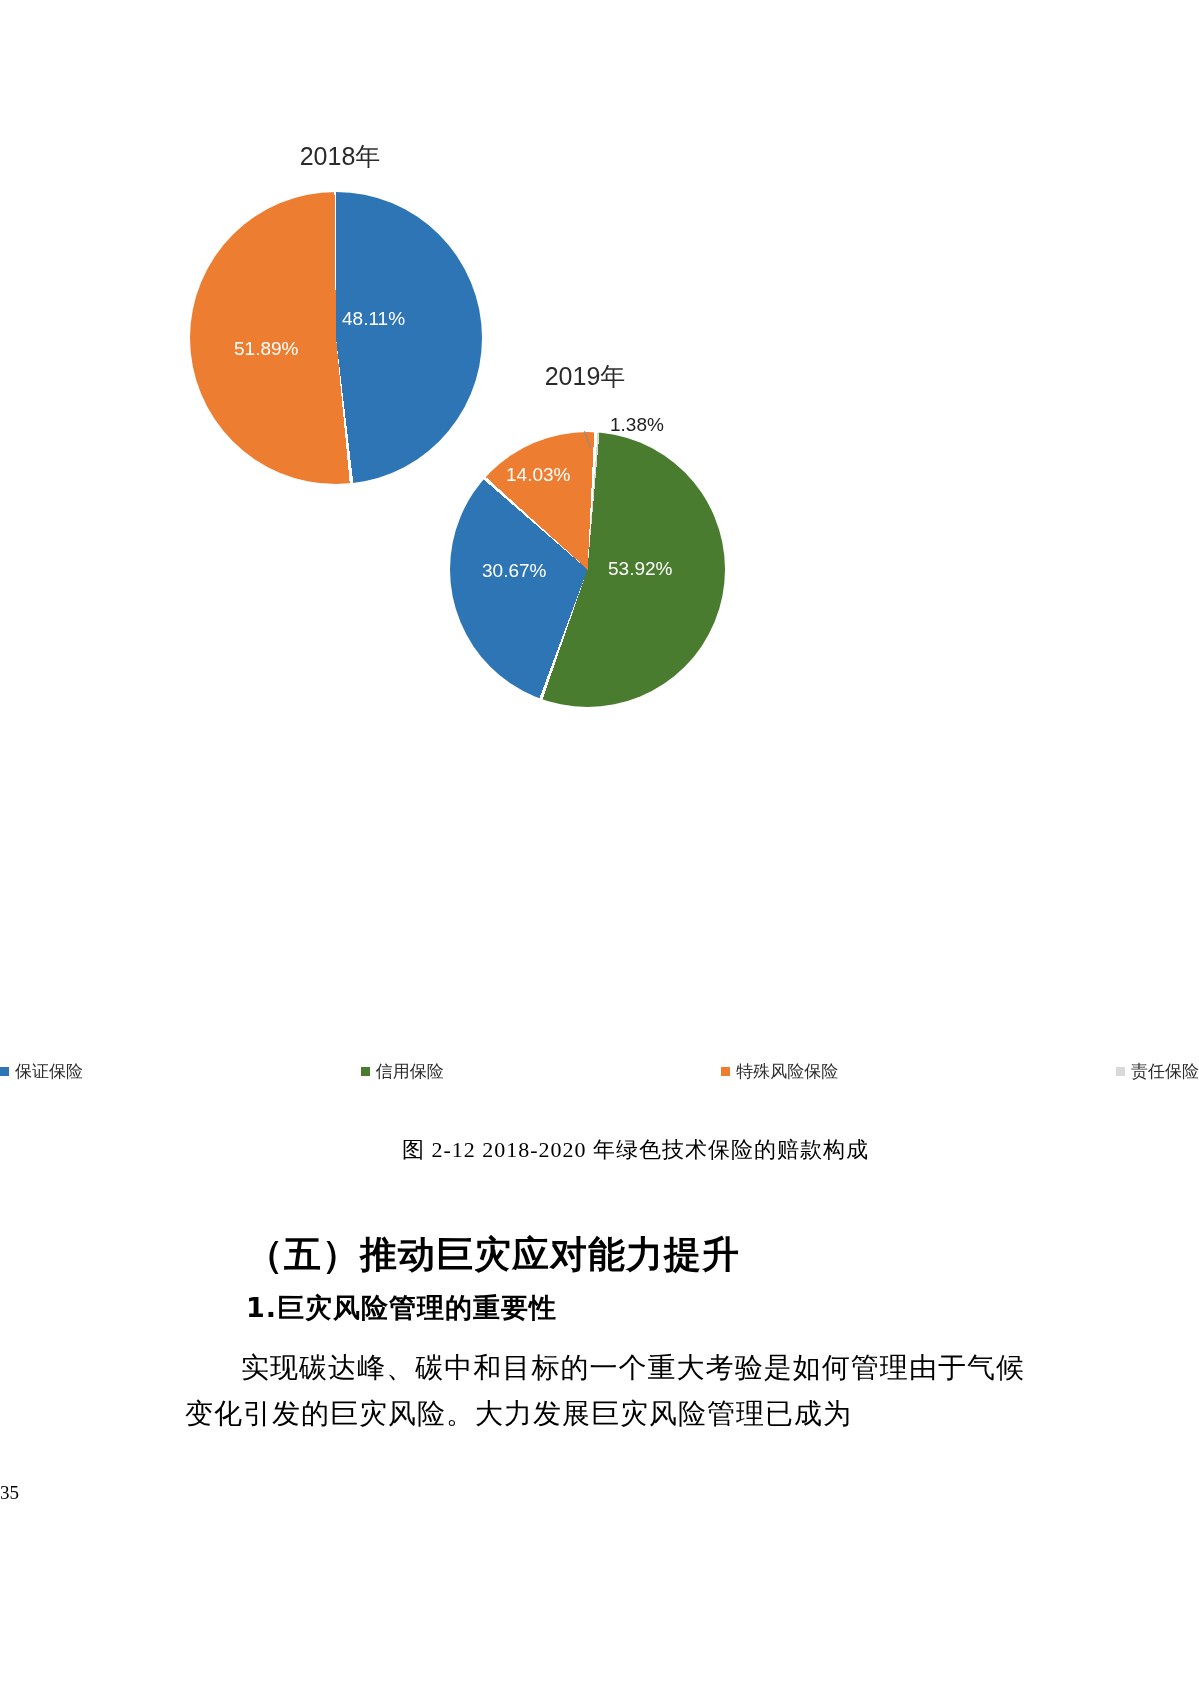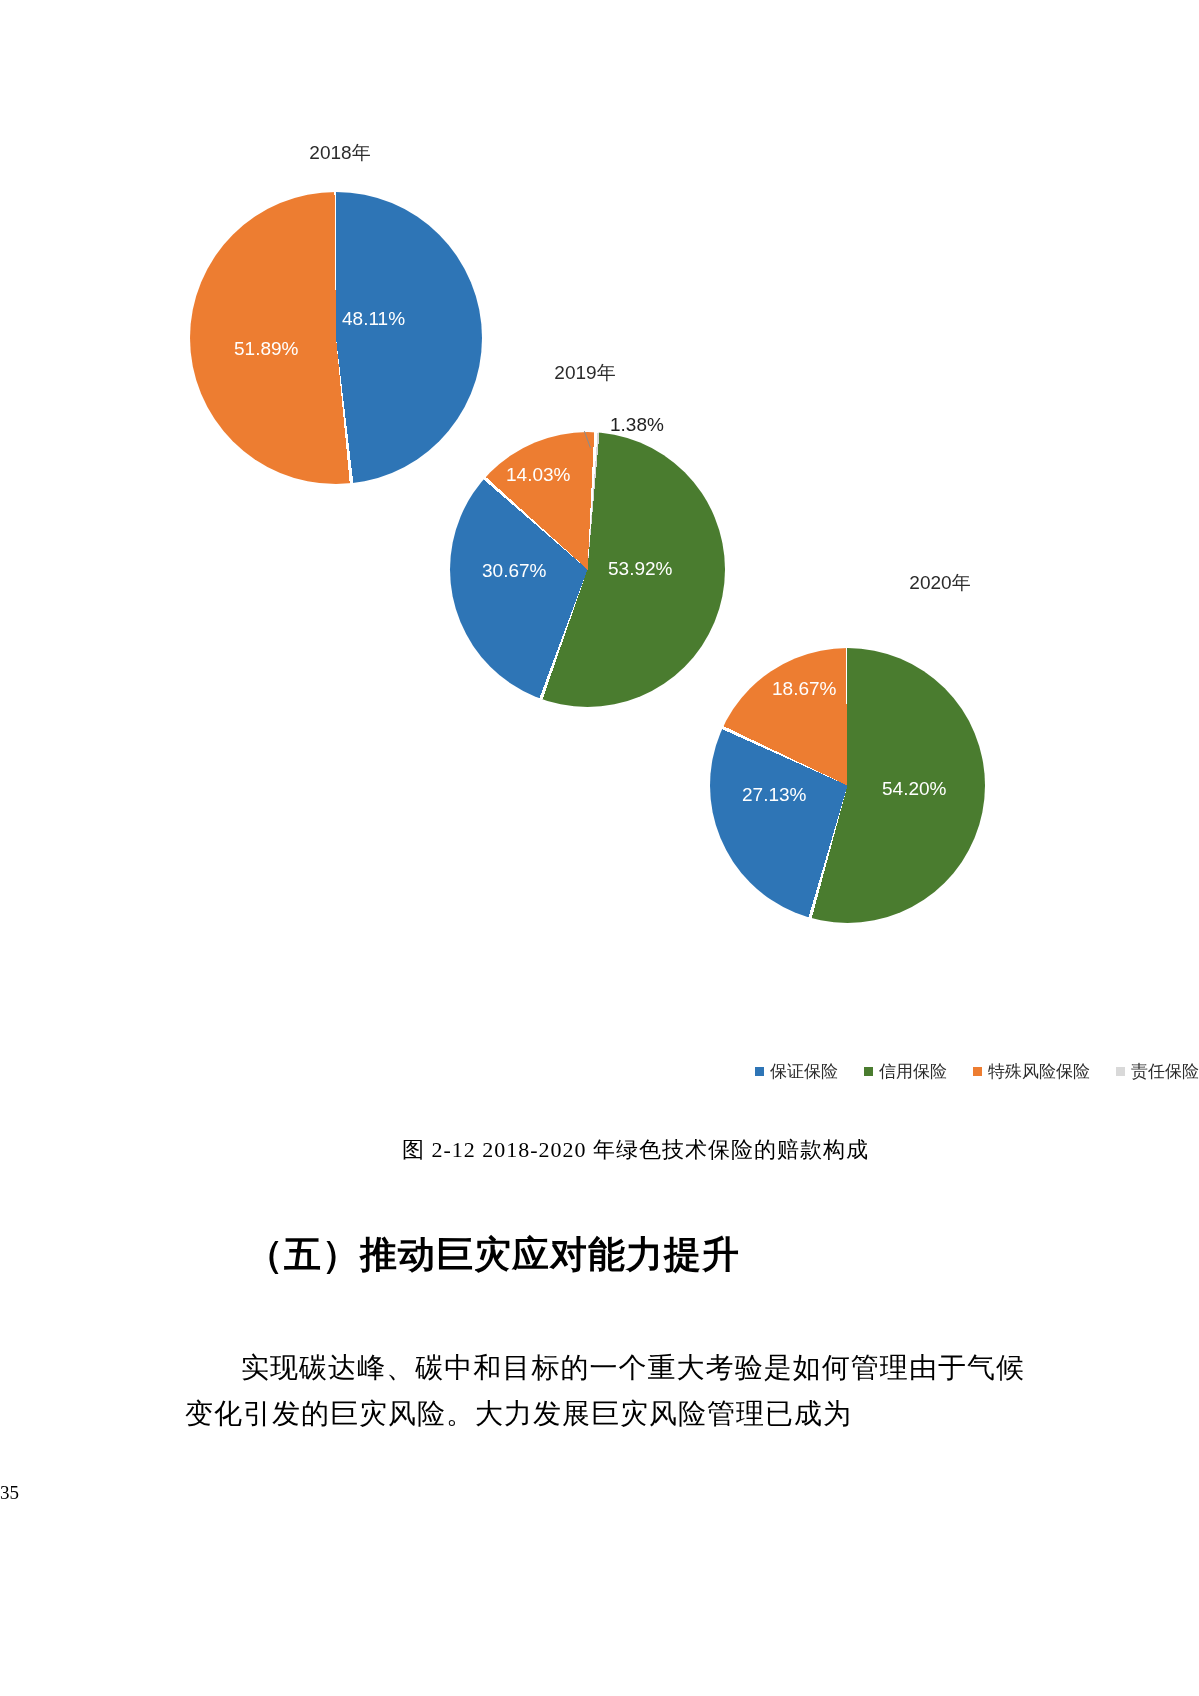--- a/index.html
+++ b/index.html
@@ -33,21 +33,21 @@
 
   .pie-block {
     position: absolute;
   }
   .pie-title {
     position: absolute;
     left: 0;
     top: 0;
     width: 100%;
     text-align: center;
-    font-size: 19px;
+    font-size: 25px;
     color: #2b2b2b;
     white-space: nowrap;
   }
   .pie-wrap {
     position: absolute;
     border-radius: 50%;
   }
   .pie {
     width: 100%;
     height: 100%;
@@ -81,21 +81,21 @@
     background: #8c8c8c;
   }
 
   
   .legend {
     position: absolute;
     left: 0;
     top: 1060px;
     width: 1199px;
     display: flex;
-    justify-content: flex-end;
+    justify-content: space-between;
     align-items: center;
     gap: 26px;
     font-size: 17px;
     color: #2b2b2b;
   }
   .legend-item {
     display: flex;
     align-items: center;
     gap: 6px;
     white-space: nowrap;
@@ -192,35 +192,20 @@
                 #ffffff 357.8deg 359.2deg,
                 #d9d9d9 359.2deg 360deg);"></div>
         <div class="slice-label" style="left: 158px; top: 126px;">53.92%</div>
         <div class="slice-label" style="left: 32px; top: 128px;">30.67%</div>
         <div class="slice-label" style="left: 56px; top: 32px;">14.03%</div>
         <div class="slice-label dark" style="left: 160px; top: -18px;">1.38%</div>
         <div class="callout-line" style="left: 140px; top: -2px; width: 1px; height: 18px; transform: rotate(-20deg); transform-origin: bottom center;"></div>
       </div>
     </div>
 
-    <div class="pie-block" id="pie2020">
-      <div class="pie-title" style="left: 110px; top: 0; width: 280px;">2020年</div>
-      <div class="pie-wrap">
-        <div class="pie" style="background: conic-gradient(from 0deg,
-                #4a7c2f 0deg 195.1deg,
-                #ffffff 195.1deg 196.5deg,
-                #2e75b6 196.5deg 294.2deg,
-                #ffffff 294.2deg 295.6deg,
-                #ed7d31 295.6deg 359.3deg,
-                #ffffff 359.3deg 360deg);"></div>
-        <div class="slice-label" style="left: 172px; top: 130px;">54.20%</div>
-        <div class="slice-label" style="left: 32px; top: 136px;">27.13%</div>
-        <div class="slice-label" style="left: 62px; top: 30px;">18.67%</div>
-      </div>
-    </div>
 
   </div>
 
   <div class="legend">
     <span class="legend-item">
       <span class="legend-swatch" style="background:#2e75b6;"></span>
       <span>保证保险</span>
     </span>
     <span class="legend-item">
       <span class="legend-swatch" style="background:#4a7c2f;"></span>
@@ -232,16 +217,17 @@
     </span>
     <span class="legend-item">
       <span class="legend-swatch" style="background:#d9d9d9;"></span>
       <span>责任保险</span>
     </span>
   </div>
 
   <div class="caption">图 2-12   2018-2020 年绿色技术保险的赔款构成</div>
 
   <div class="heading1">（五）推动巨灾应对能力提升</div>
+  <div class="heading2">1.巨灾风险管理的重要性</div>
   <div class="para">实现碳达峰、碳中和目标的一个重大考验是如何管理由于气候变化引发的巨灾风险。大力发展巨灾风险管理已成为</div>
   <div class="page-number">35</div>
 
 </div>
 
 </body></html>

